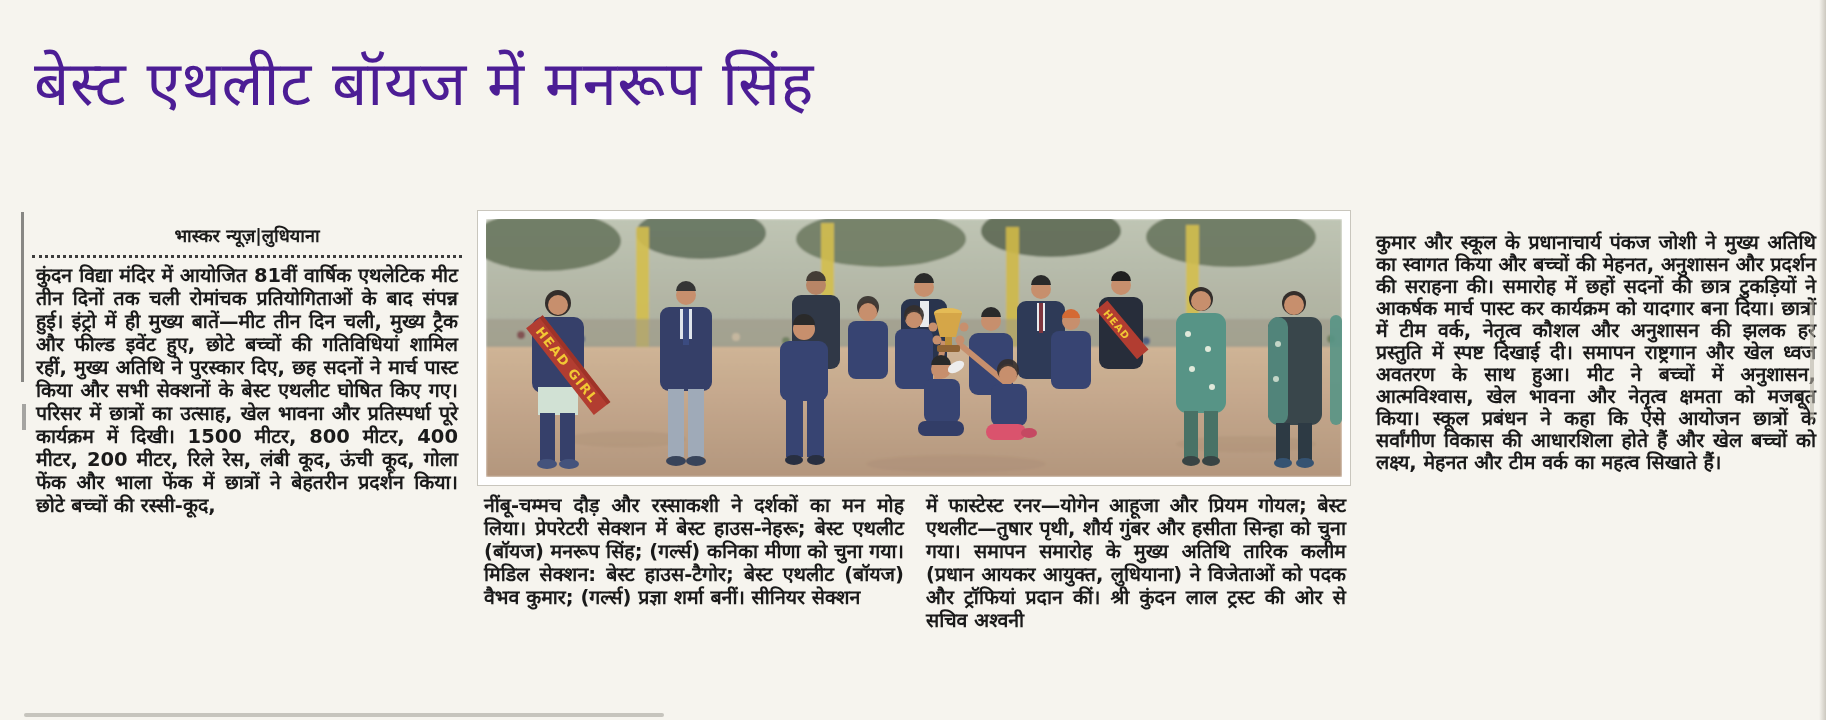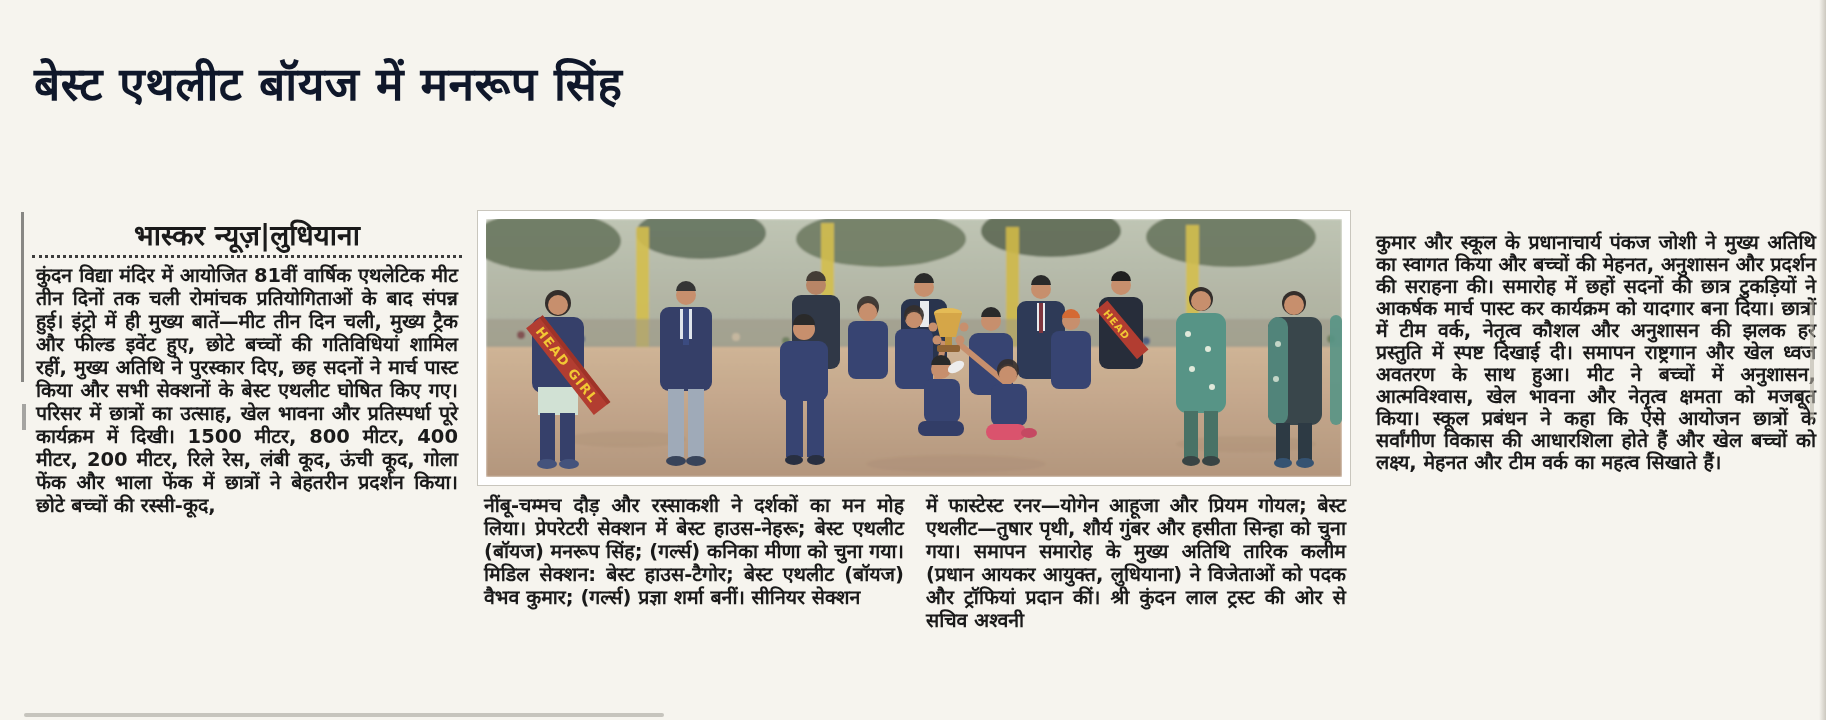--- a/index.html
+++ b/index.html
@@ -11,27 +11,27 @@
   }
   
   .kicker{
     position:absolute;left:55px;top:2px;width:1760px;
     font-size:40px;font-weight:bold;letter-spacing:.5px;
     white-space:nowrap;color:#101010;
   }
   
   .headline{
     position:absolute;left:34px;top:50px;width:1770px;
-    font-size:46px;line-height:68px;font-weight:bold;color:#0f172a;
+    font-size:62px;line-height:68px;font-weight:normal;color:#4c1d95;
     letter-spacing:.5px;
   }
   .headline .hl2{display:block;}
   
   .byline{
-    text-align:center;font-size:28px;font-weight:bold;
+    text-align:center;font-size:18px;font-weight:bold;
     padding:2px 0 8px 0;margin:0 0 6px 0;
     border-bottom:3px dotted #3c3c3c;
   }
   
   .col{
     position:absolute;font-size:19.5px;line-height:23px;font-weight:bold;
     text-align:justify;color:#1a1a1a;
   }
   .col p{margin:4px;}
   .col1{left:32px;top:222px;width:430px;height:496px;}

